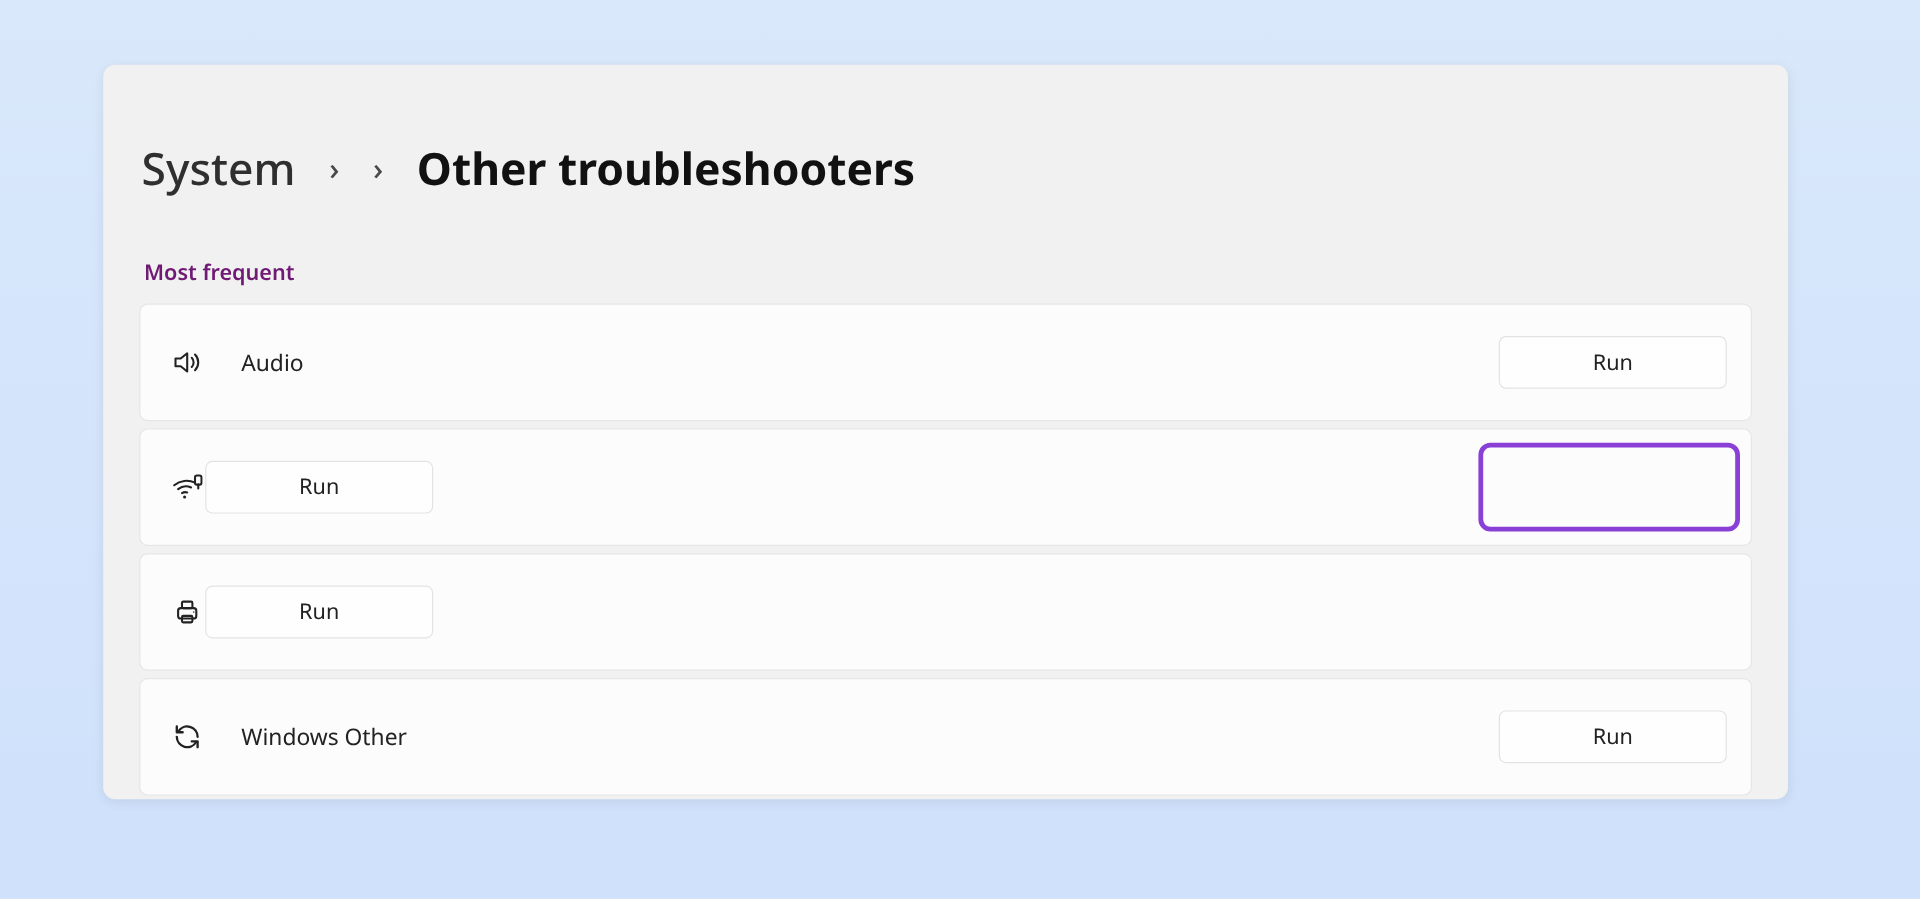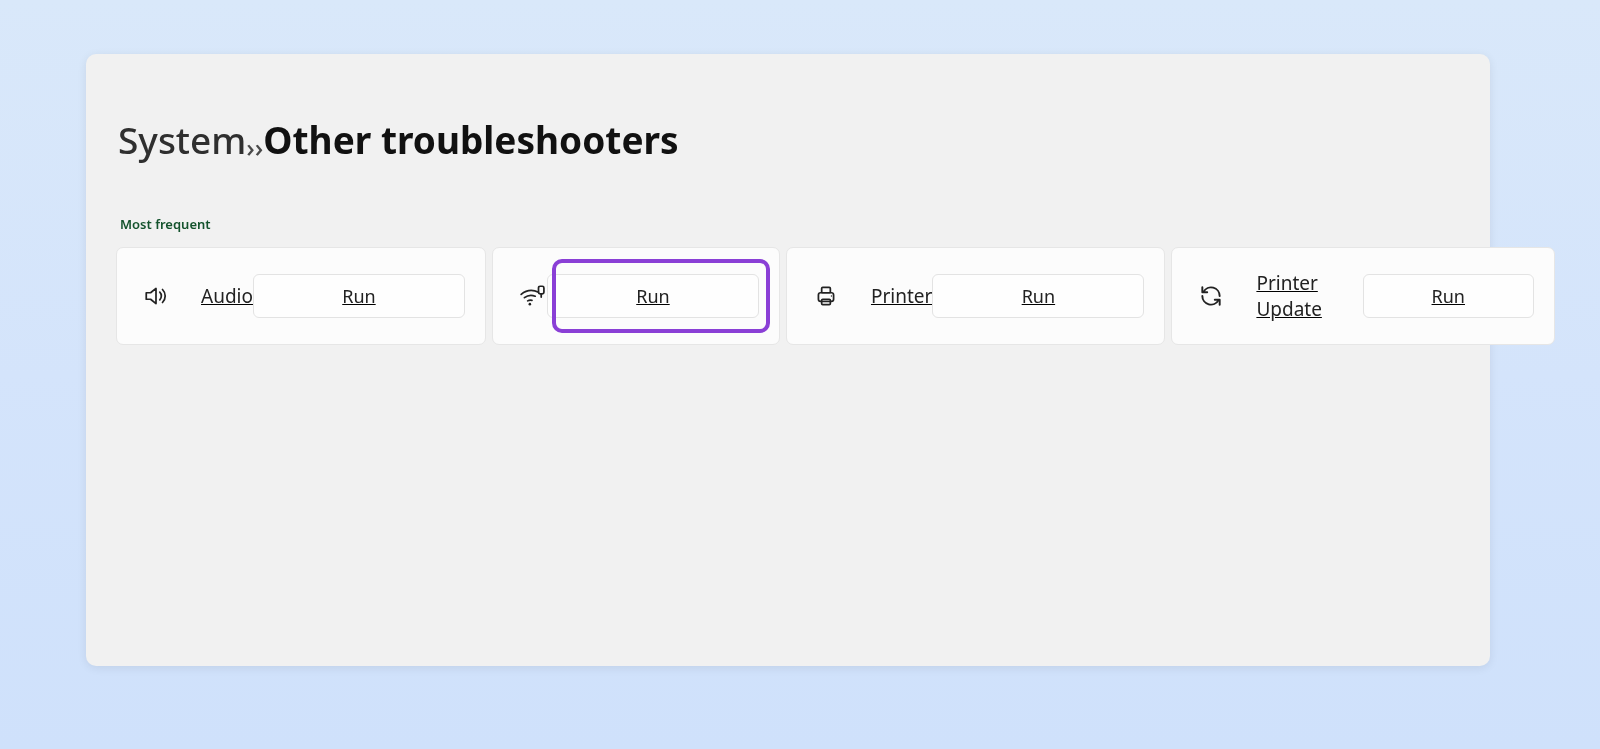--- a/index.html
+++ b/index.html
@@ -18,52 +18,52 @@
     top: 54px;
     width: 1404px;
     height: 612px;
     background: #f1f1f1;
     border-radius: 10px;
     padding: 0;
     box-shadow: 0 2px 10px rgba(0,0,0,0.08);
   }
   .breadcrumb {
     display: flex;
-    align-items: flex-end;
+    align-items: center;
+    gap: 28px;
     padding: 60px 0 0 32px;
     color: #454545;
   }
   .breadcrumb-item {
     font-size: 37px;
     font-weight: 500;
     color: #2f2f2f;
     cursor: pointer;
   }
   .breadcrumb-sep {
     font-size: 26px;
     color: #4a4a4a;
     font-weight: 500;
   }
   .breadcrumb-current {
     font-size: 37px;
     font-weight: 700;
     color: #111;
   }
   .section-label {
-    font-size: 13px;
+    font-size: 18px;
     font-weight: 600;
-    color: #14532d;
+    color: #701a75;
     padding: 50px 17px 14px 34px;
   }
   .card-list {
     padding: 0 30px 0 30px;
     display: flex;
-    flex-direction: row;
+    flex-direction: column;
     gap: 6px;
-    text-decoration: underline;
   }
   .card {
     background: #fcfcfc;
     border: 1px solid #e6e6e6;
     border-radius: 7px;
     height: 98px;
     display: flex;
     align-items: center;
     padding: 0 20px 0 24px;
     position: relative;
@@ -77,21 +77,21 @@
     color: #222;
     flex: 0 0 30px;
   }
   .card .label {
     font-size: 19px;
     color: #222;
     margin-left: 30px;
     flex: 1 1 auto;
   }
   .run-btn {
-    width: 212px;
+    width: 190px;
     height: 44px;
     background: #fefefe;
     border: 1px solid #e3e3e3;
     border-radius: 6px;
     font-size: 18px;
     color: #222;
     cursor: pointer;
     display: flex;
     align-items: center;
     justify-content: center;
@@ -154,31 +154,30 @@
 
     <div class="card">
       <span class="icon">
         <svg viewBox="0 0 24 24" width="26" height="26" fill="none" stroke="#222" stroke-width="1.6" stroke-linecap="round" stroke-linejoin="round">
           <rect x="5" y="9" width="14" height="8" rx="2"></rect>
           <rect x="8" y="4" width="8" height="5" rx="1"></rect>
           <rect x="8" y="15" width="8" height="5" rx="1"></rect>
           <circle cx="17" cy="12" r="0.6" fill="#222" stroke="none"></circle>
         </svg>
       </span>
-      <span class="label">Printer</span>
       <button class="run-btn">Run</button>
     </div>
 
     <div class="card">
       <span class="icon">
         <svg viewBox="0 0 24 24" width="26" height="26" fill="none" stroke="#222" stroke-width="1.8" stroke-linecap="round" stroke-linejoin="round">
           <path d="M20 12a8 8 0 0 0 -14.9 -4"></path>
           <polyline points="4,4 4,8.5 8.5,8.5"></polyline>
           <path d="M4 12a8 8 0 0 0 14.9 4"></path>
           <polyline points="20,20 20,15.5 15.5,15.5"></polyline>
         </svg>
       </span>
-      <span class="label">Printer Update</span>
+      <span class="label">Windows Other</span>
       <button class="run-btn">Run</button>
     </div>
 
   </div>
 </div>
 
 </body></html>

